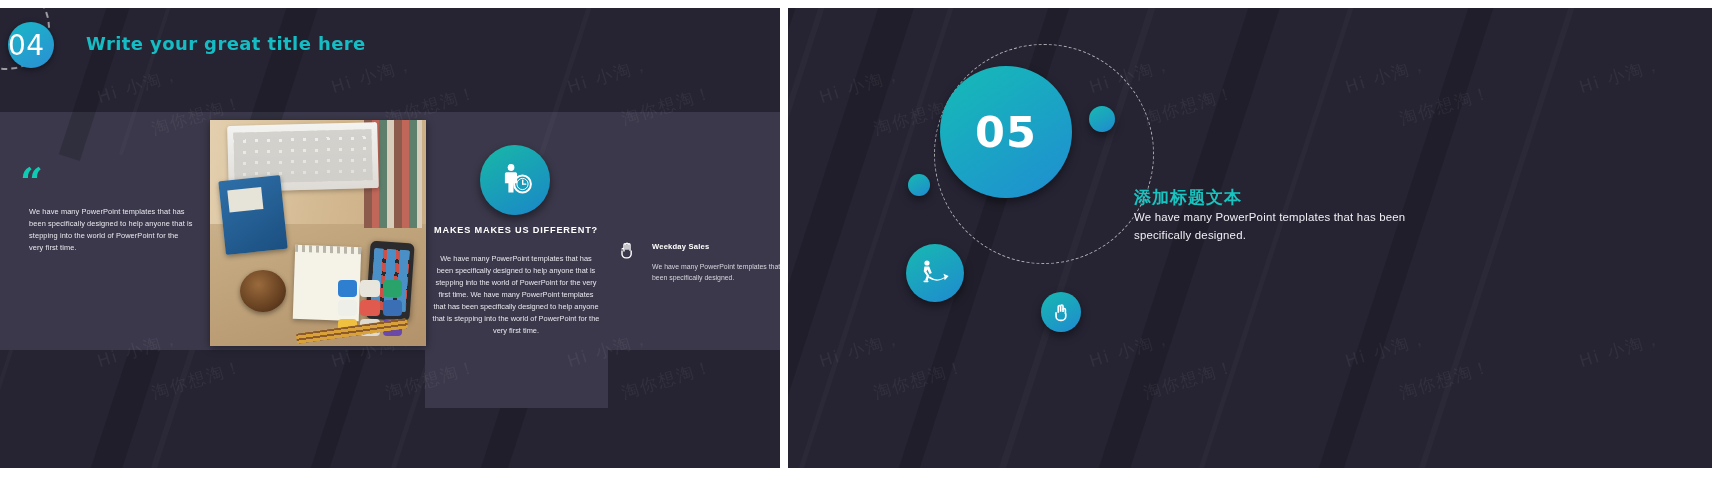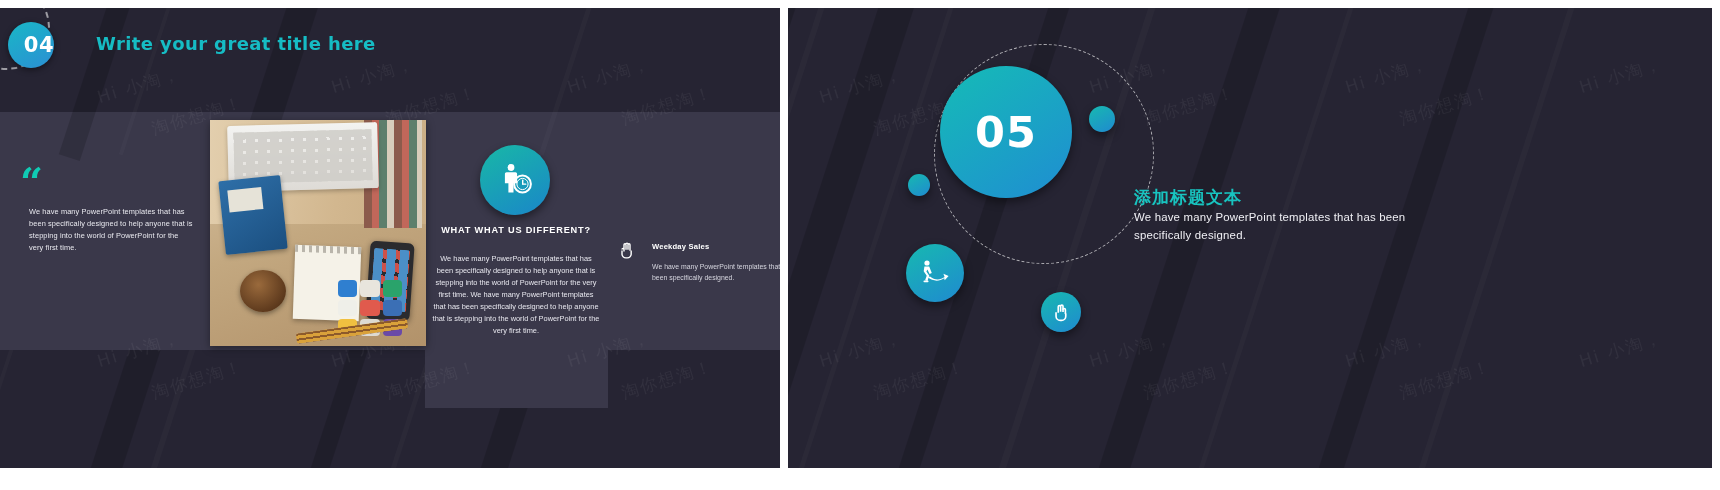--- a/index.html
+++ b/index.html
@@ -56,26 +56,26 @@
   .dash-arc {
     position:absolute; left:-36px; top:-24px; width:86px; height:86px;
     border:2px dashed rgba(255,255,255,0.55);
     border-radius:50%;
   }
   .badge04 {
     position:absolute; left:8px; top:14px;
     width:46px; height:46px; border-radius:50%;
     background: linear-gradient(150deg,#19b7c6 0%, #2b8fd4 100%);
     box-shadow: 0 2px 6px rgba(0,0,0,0.45);
-    display:flex; align-items:center; justify-content:flex-end;
-    color:#fff; font-weight:bold; font-size:21px; letter-spacing:0.5px;
+    display:flex; align-items:center; justify-content:flex-start;
+    color:#fff; font-weight:normal; font-size:28px; letter-spacing:0.5px;
     font-family:"DejaVu Sans", sans-serif;
   }
   .head-title {
-    position:absolute; left:96px; top:25px;
+    position:absolute; left:86px; top:25px;
     color:#16bcc4; font-size:18px; font-weight:bold;
     letter-spacing:0.4px;
     font-family:"DejaVu Sans", sans-serif;
   }
 
   .body-band {
     position:absolute; left:0; top:104px; width:780px; height:238px;
     background:#3a384a;
   }
   .lower-panel {
@@ -277,21 +277,21 @@
     <div class="circle-icon">
       <svg width="40" height="40" viewBox="0 0 40 40" fill="#ffffff" aria-hidden="true">
         <circle cx="16" cy="7.5" r="3.4"></circle>
         <path d="M11.6 12.2h8.8c1 0 1.7.8 1.7 1.8v9.2h-3.6v9.4h-5.1v-9.4H9.9v-9.2c0-1 .8-1.8 1.7-1.8z"></path>
         <circle cx="27.5" cy="24" r="8.4" fill="none" stroke="#ffffff" stroke-width="2"></circle>
         <circle cx="27.5" cy="24" r="5.6" fill="none" stroke="#ffffff" stroke-width="1"></circle>
         <rect x="27" y="19.6" width="1.4" height="5" rx="0.6"></rect>
         <rect x="27" y="23.4" width="4.4" height="1.4" rx="0.6"></rect>
       </svg>
     </div>
-    <div class="center-title">WHAT WHAT  US DIFFERENT?</div>
+    <div class="center-title">MAKES MAKES  US DIFFERENT?</div>
     <div class="center-body">We have many PowerPoint templates that has been specifically designed to help anyone that is stepping into the world of PowerPoint for the very first time. We have many PowerPoint templates that has been specifically designed to help anyone that is stepping into the world of PowerPoint for the very first time.</div>
 
 
     <div class="feat feat-2">
       <span class="ficon">
         <svg width="20" height="20" viewBox="0 0 24 24" fill="none" stroke="#ffffff" stroke-width="1.7" stroke-linejoin="round">
           <path d="M8.4 13.2V5.6a1.2 1.2 0 0 1 2.4 0v6.2m0-6.9a1.2 1.2 0 0 1 2.4 0v6.9m0-6.2a1.2 1.2 0 0 1 2.4 0v7.2m-9.6-1.5a1.2 1.2 0 0 1 2.4 0v2.4"></path>
           <path d="M6 12.5v4.2c0 2.6 2.1 4.7 4.7 4.7h1.6c2.6 0 4.7-2.1 4.7-4.7v-4.2"></path>
         </svg>
       </span>

